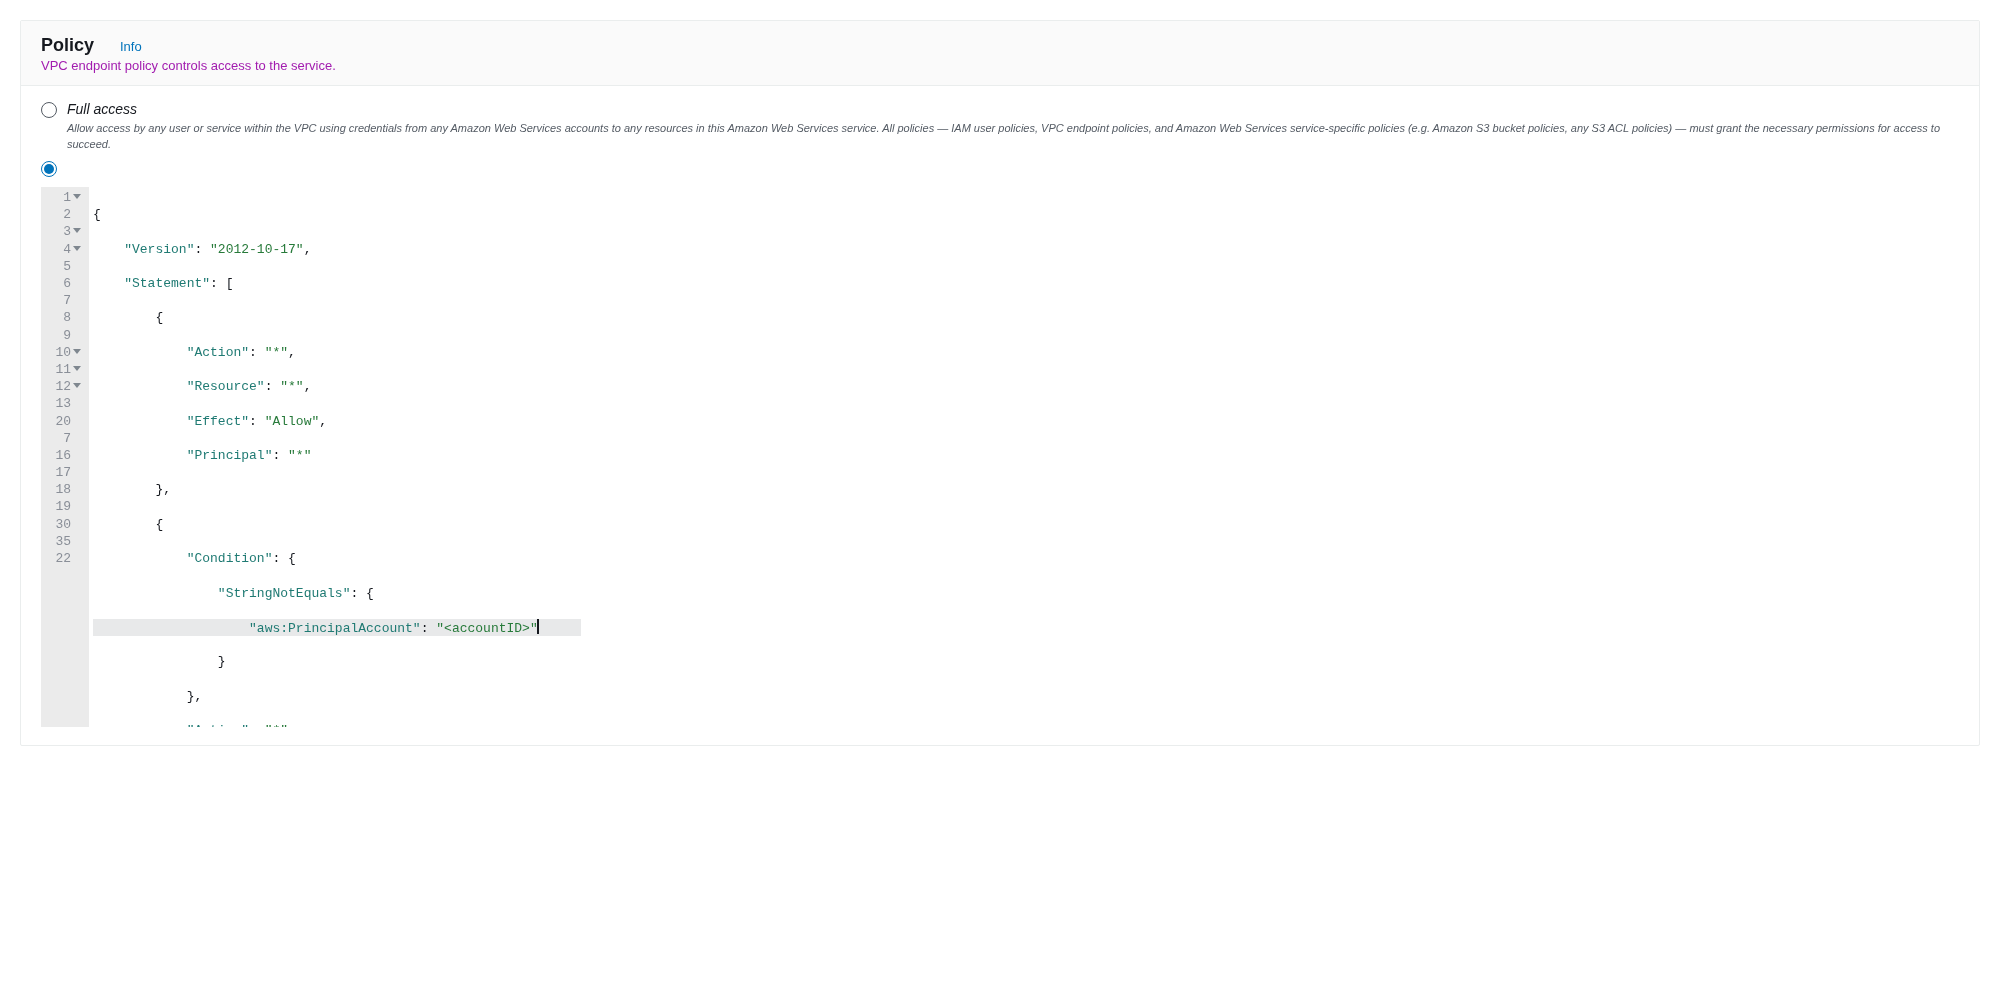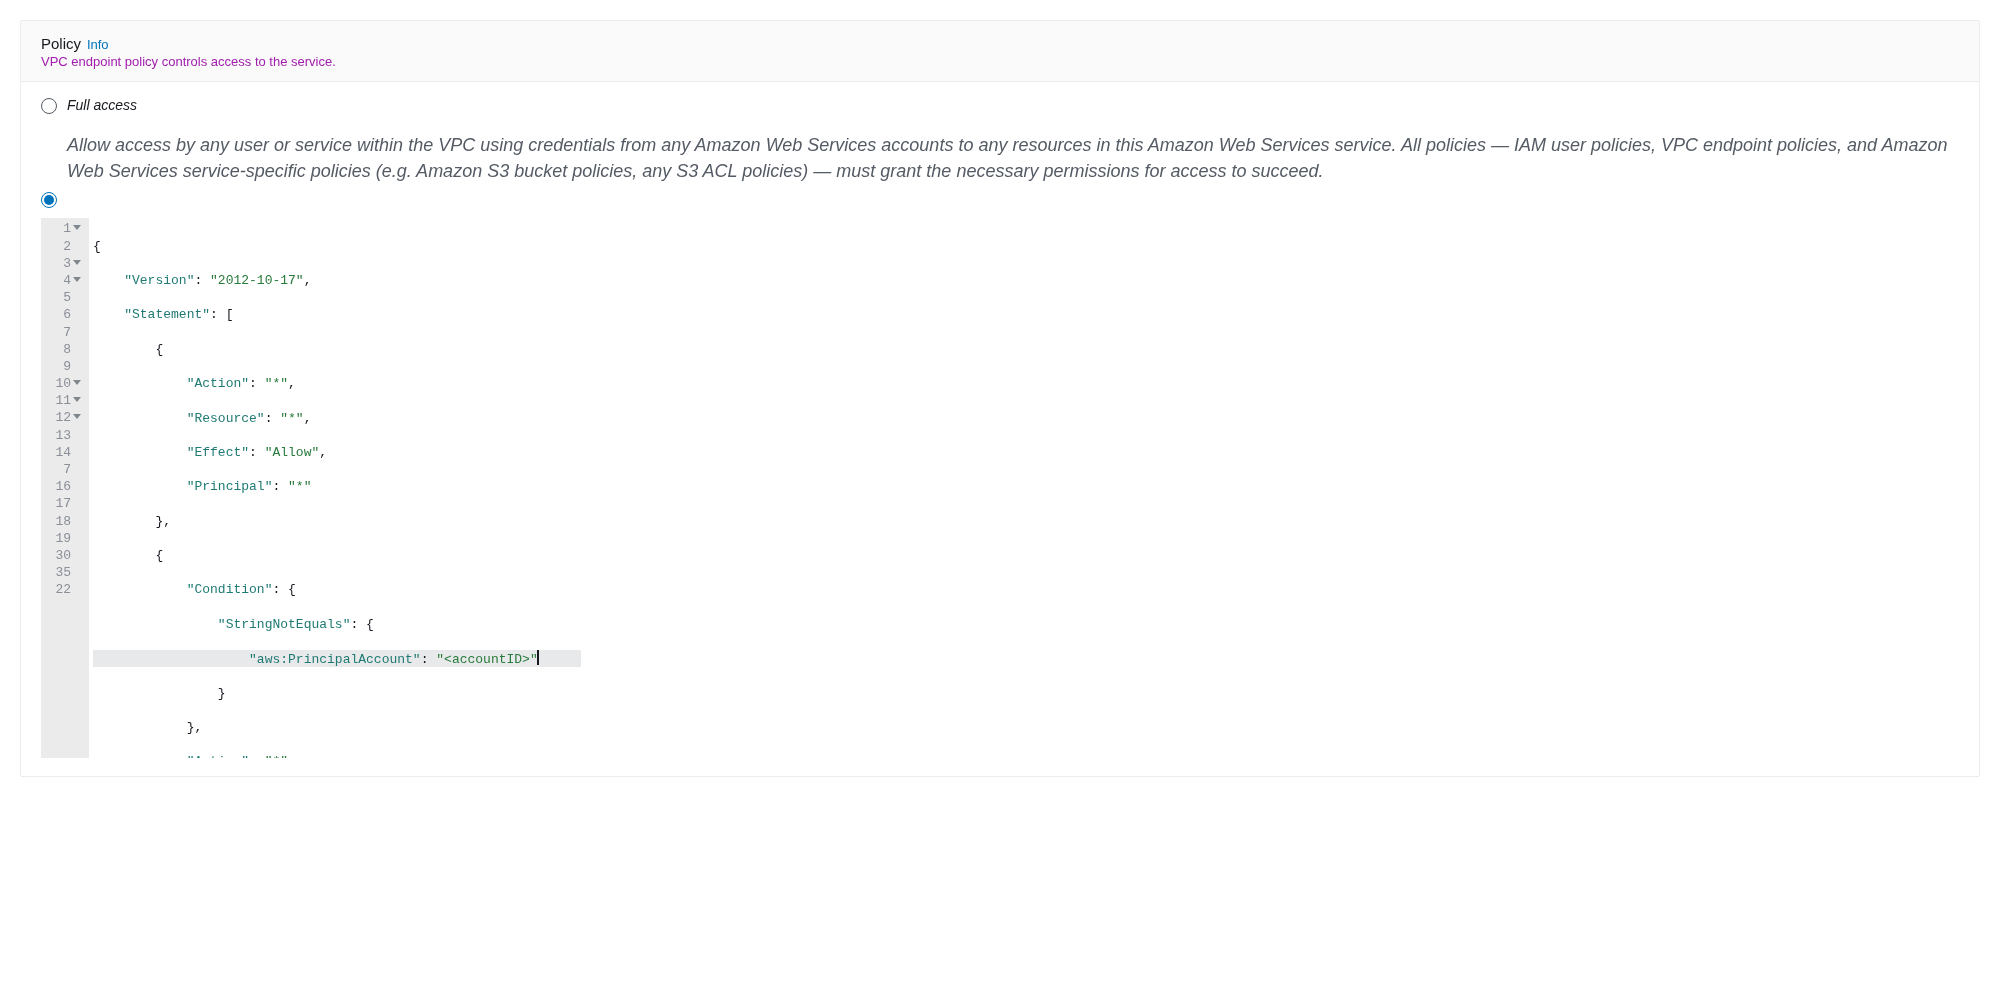--- a/index.html
+++ b/index.html
@@ -15,30 +15,30 @@
     border: 1px solid #eaeded;
     border-radius: 2px;
     background: #fff;
   }
   .panel-header {
     padding: 14px 20px 12px 20px;
     border-bottom: 1px solid #eaeded;
     background: #fafafa;
   }
   .panel-title {
-    font-size: 15px;
-    font-weight: 400;
+    font-size: 18px;
+    font-weight: 700;
     color: #16191f;
     display: inline;
   }
   .info-link {
     color: #0073bb;
     font-size: 13px;
     font-weight: 400;
-    margin-left: 2px;
+    margin-left: 22px;
     cursor: pointer;
   }
   .panel-subtitle {
     color: #a21caf;
     font-size: 13px;
     margin-top: 2px;
   }
   .panel-body {
     padding: 14px 20px 18px 20px;
   }
@@ -72,24 +72,24 @@
     background: #0073bb;
     border-radius: 50%;
   }
   .radio-content { flex: 1 1 auto; font-style: italic; }
   .radio-label {
     font-size: 14px;
     color: #16191f;
     line-height: 1.3;
   }
   .radio-desc {
-    font-size: 18px;
+    font-size: 11px;
     color: #545b64;
     line-height: 1.45;
-    margin-top: 18px;
+    margin-top: 3px;
   }
   .link-inline {
     color: #0073bb;
     cursor: pointer;
   }
   .editor-wrap {
     display: flex;
     width: 540px;
     max-width: 100%;
     height: 540px;
@@ -186,21 +186,21 @@
         <div class="gl fold">4</div>
         <div class="gl">5</div>
         <div class="gl">6</div>
         <div class="gl">7</div>
         <div class="gl">8</div>
         <div class="gl">9</div>
         <div class="gl fold">10</div>
         <div class="gl fold">11</div>
         <div class="gl fold">12</div>
         <div class="gl">13</div>
-        <div class="gl">14</div>
+        <div class="gl">20</div>
         <div class="gl">7</div>
         <div class="gl">16</div>
         <div class="gl">17</div>
         <div class="gl">18</div>
         <div class="gl">19</div>
         <div class="gl">30</div>
         <div class="gl">35</div>
         <div class="gl">22</div>
       </div>
       <div class="code-area">

